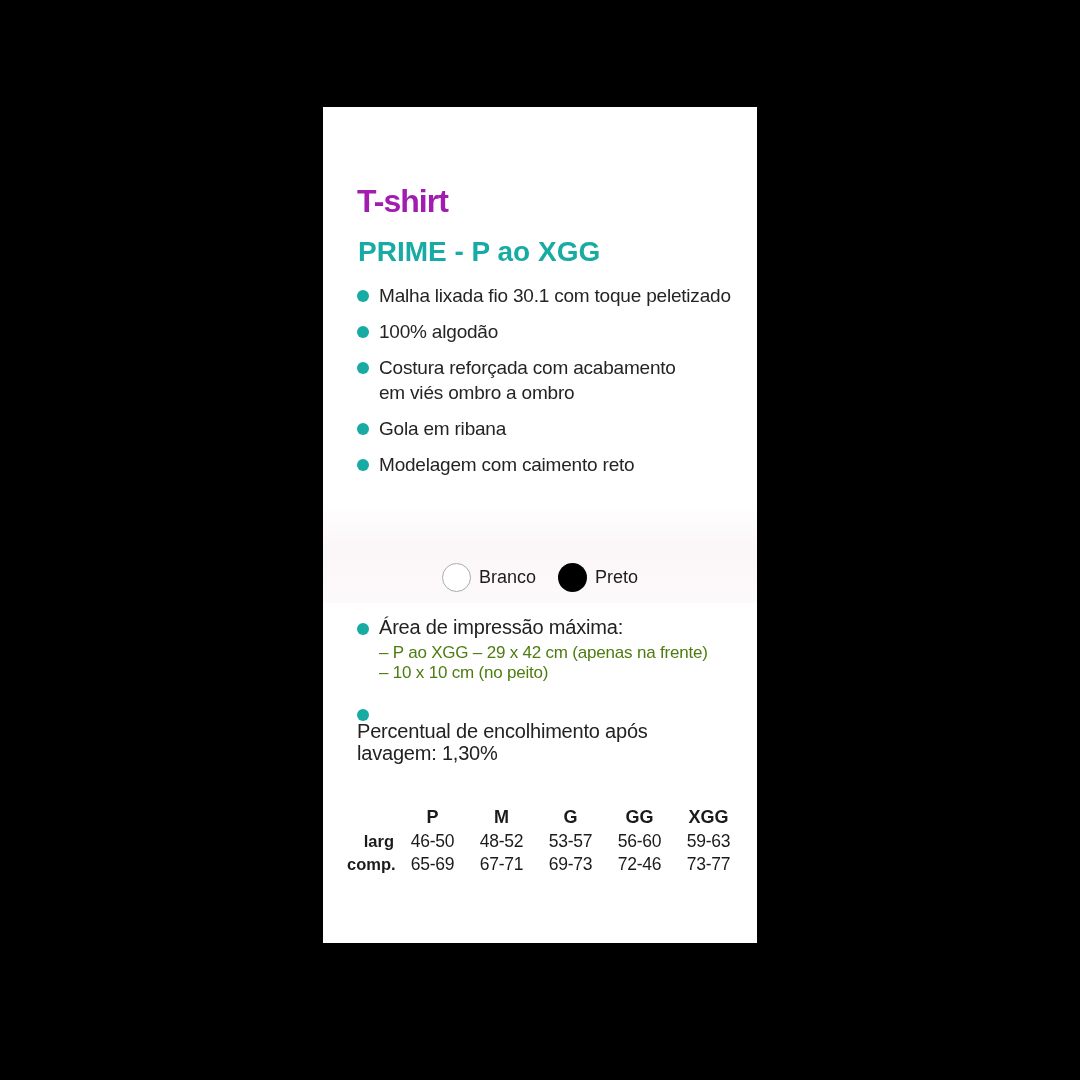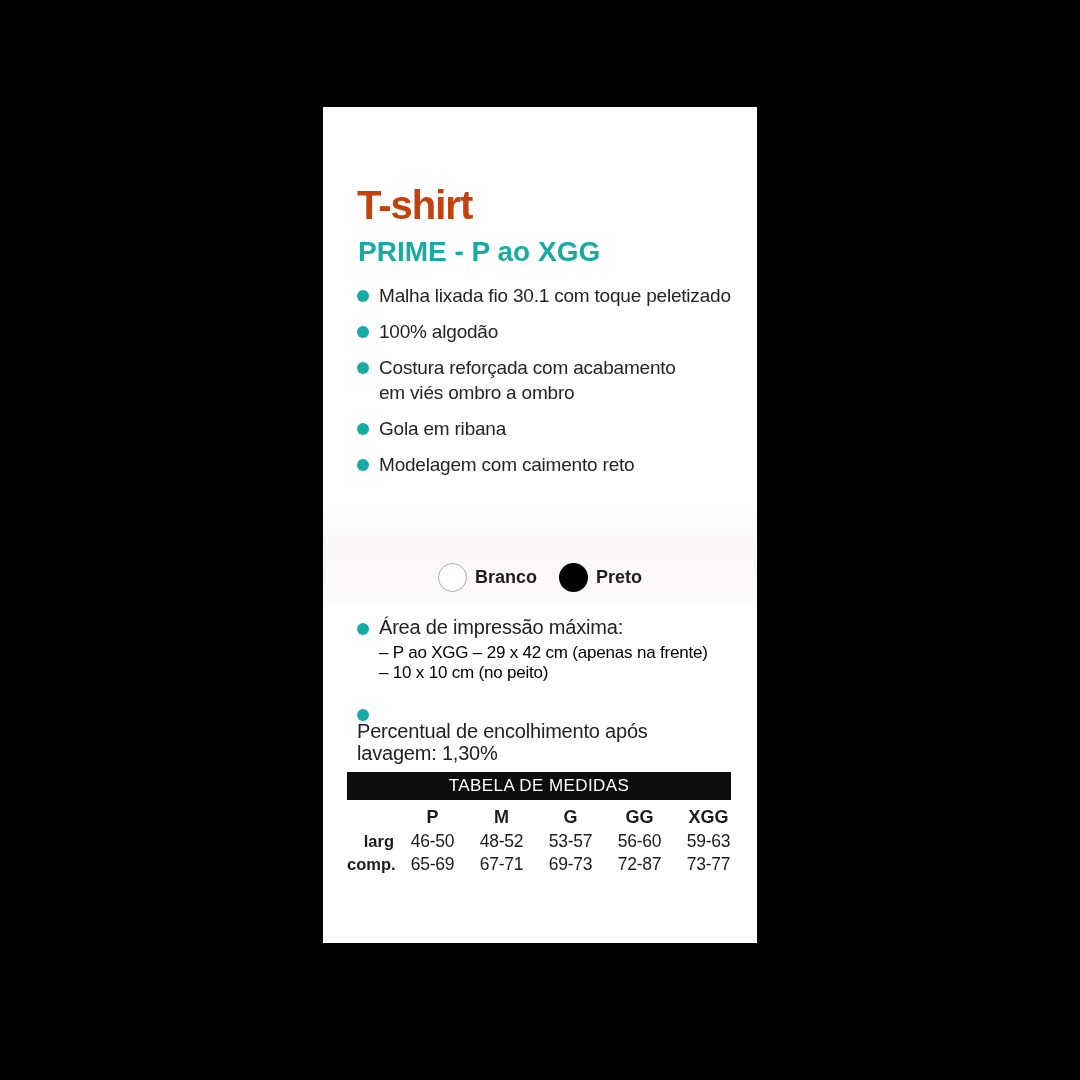--- a/index.html
+++ b/index.html
@@ -15,22 +15,22 @@
     position:absolute; left:323px; top:107px;
     width:434px; height:836px;
     background:#ffffff; overflow:hidden;
   }
   .tint-band {
     position:absolute; left:0; top:398px; width:100%; height:98px;
     background:linear-gradient(180deg, #ffffff 0%, #fbf6f8 45%, #fdfafb 100%);
   }
   .title {
     position:absolute; left:34px; top:78px;
-    font-size:40px; font-weight:800; letter-spacing:-1px;
-    color:#c2410c; line-height:1;
+    font-size:32px; font-weight:800; letter-spacing:-1px;
+    color:#a21caf; line-height:1;
   }
   .subtitle {
     position:absolute; left:35px; top:130px;
     font-size:28px; font-weight:600; letter-spacing:0px;
     color:var(--accent); line-height:1.1;
   }
   .features {
     position:absolute; left:34px; top:176px; width:392px;
     display:flex; flex-direction:column; gap:11px;
     list-style:none;
@@ -42,25 +42,25 @@
   }
   .feature-text { font-size:19px; line-height:25px; color:#242424; letter-spacing:-0.2px; white-space:nowrap; }
   .colors-row {
     position:absolute; left:0; top:454px; width:100%; height:32px;
     display:flex; justify-content:center; align-items:center; gap:22px;
   }
   .color-option { display:flex; align-items:center; gap:8px; }
   .swatch { width:29px; height:29px; border-radius:50%; }
   .swatch.white { background:#ffffff; border:1px solid #ababab; }
   .swatch.black { background:#000000; }
-  .color-label { font-size:18px; color:#1c1c1c;font-weight:bold; }
+  .color-label { font-size:18px; color:#1c1c1c; }
   .bullet-block { position:absolute; left:34px; display:flex; align-items:flex-start; }
   .bullet-block .dot { margin-top:8px; }
   .pb-main { font-size:20px; line-height:25px; color:#222; letter-spacing:-0.2px; white-space:nowrap; }
-  .pb-sub { font-size:17px; line-height:19.5px; color:#000000; letter-spacing:-0.2px; white-space:nowrap; }
+  .pb-sub { font-size:17px; line-height:19.5px; color:#4d7c0f; letter-spacing:-0.2px; white-space:nowrap; }
   .print-area { top:508px;justify-content:flex-end; }
   .print-area .pb-sub-wrap { margin-top:3px; }
   .shrinkage { top:594px;flex-direction:column; }
   .shrinkage .pb-main { line-height:21.5px; }
   .table-bar {
     position:absolute; left:24px; top:665px; width:384px; height:28px;
     background:#0d0d0d; color:#ffffff;
     display:flex; align-items:center; justify-content:center;
     font-size:17px; letter-spacing:0.4px;
   }
@@ -143,39 +143,38 @@
     </div>
 
     <div class="bullet-block shrinkage">
       <span class="dot"></span>
       <div>
         <div class="pb-main">Percentual de encolhimento após</div>
         <div class="pb-main">lavagem: 1,30%</div>
       </div>
     </div>
 
-    <div class="table-bar">TABELA DE MEDIDAS</div>
 
     <div class="size-table">
       <div class="st-corner"></div>
       <div class="st-colhead">P</div>
       <div class="st-colhead">M</div>
       <div class="st-colhead">G</div>
       <div class="st-colhead">GG</div>
       <div class="st-colhead">XGG</div>
 
       <div class="st-rowlabel">larg</div>
       <div class="st-value">46-50</div>
       <div class="st-value">48-52</div>
       <div class="st-value">53-57</div>
       <div class="st-value">56-60</div>
       <div class="st-value">59-63</div>
 
       <div class="st-rowlabel">comp.</div>
       <div class="st-value">65-69</div>
       <div class="st-value">67-71</div>
       <div class="st-value">69-73</div>
-      <div class="st-value">72-87</div>
+      <div class="st-value">72-46</div>
       <div class="st-value">73-77</div>
     </div>
 
   </section>
 </div>
 
 </body></html>

